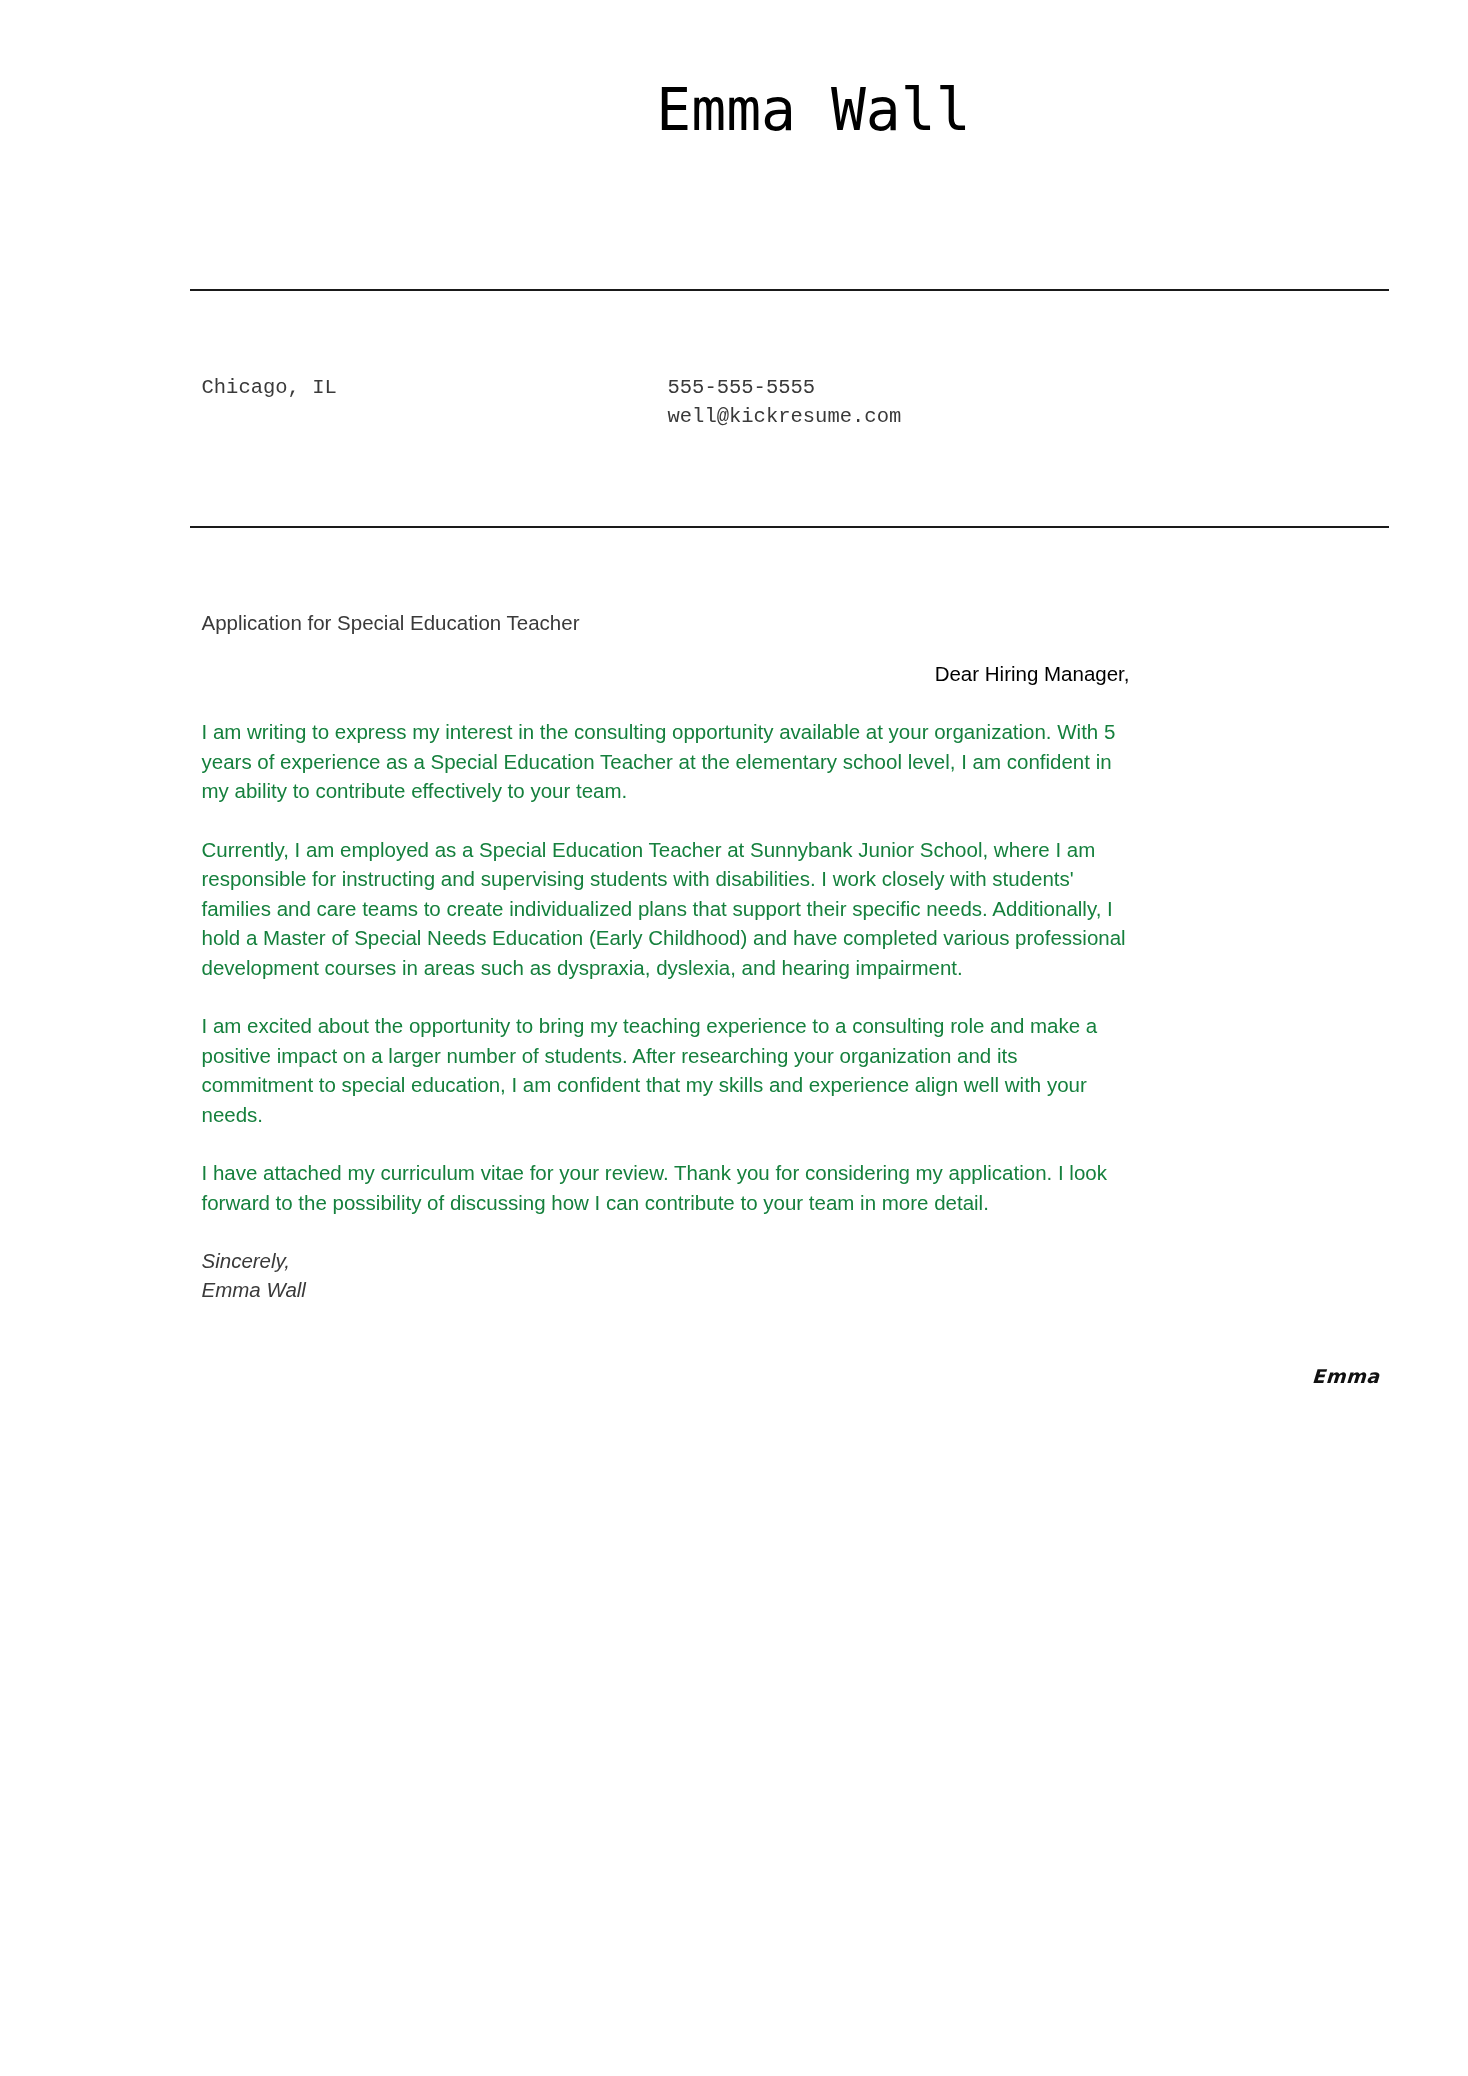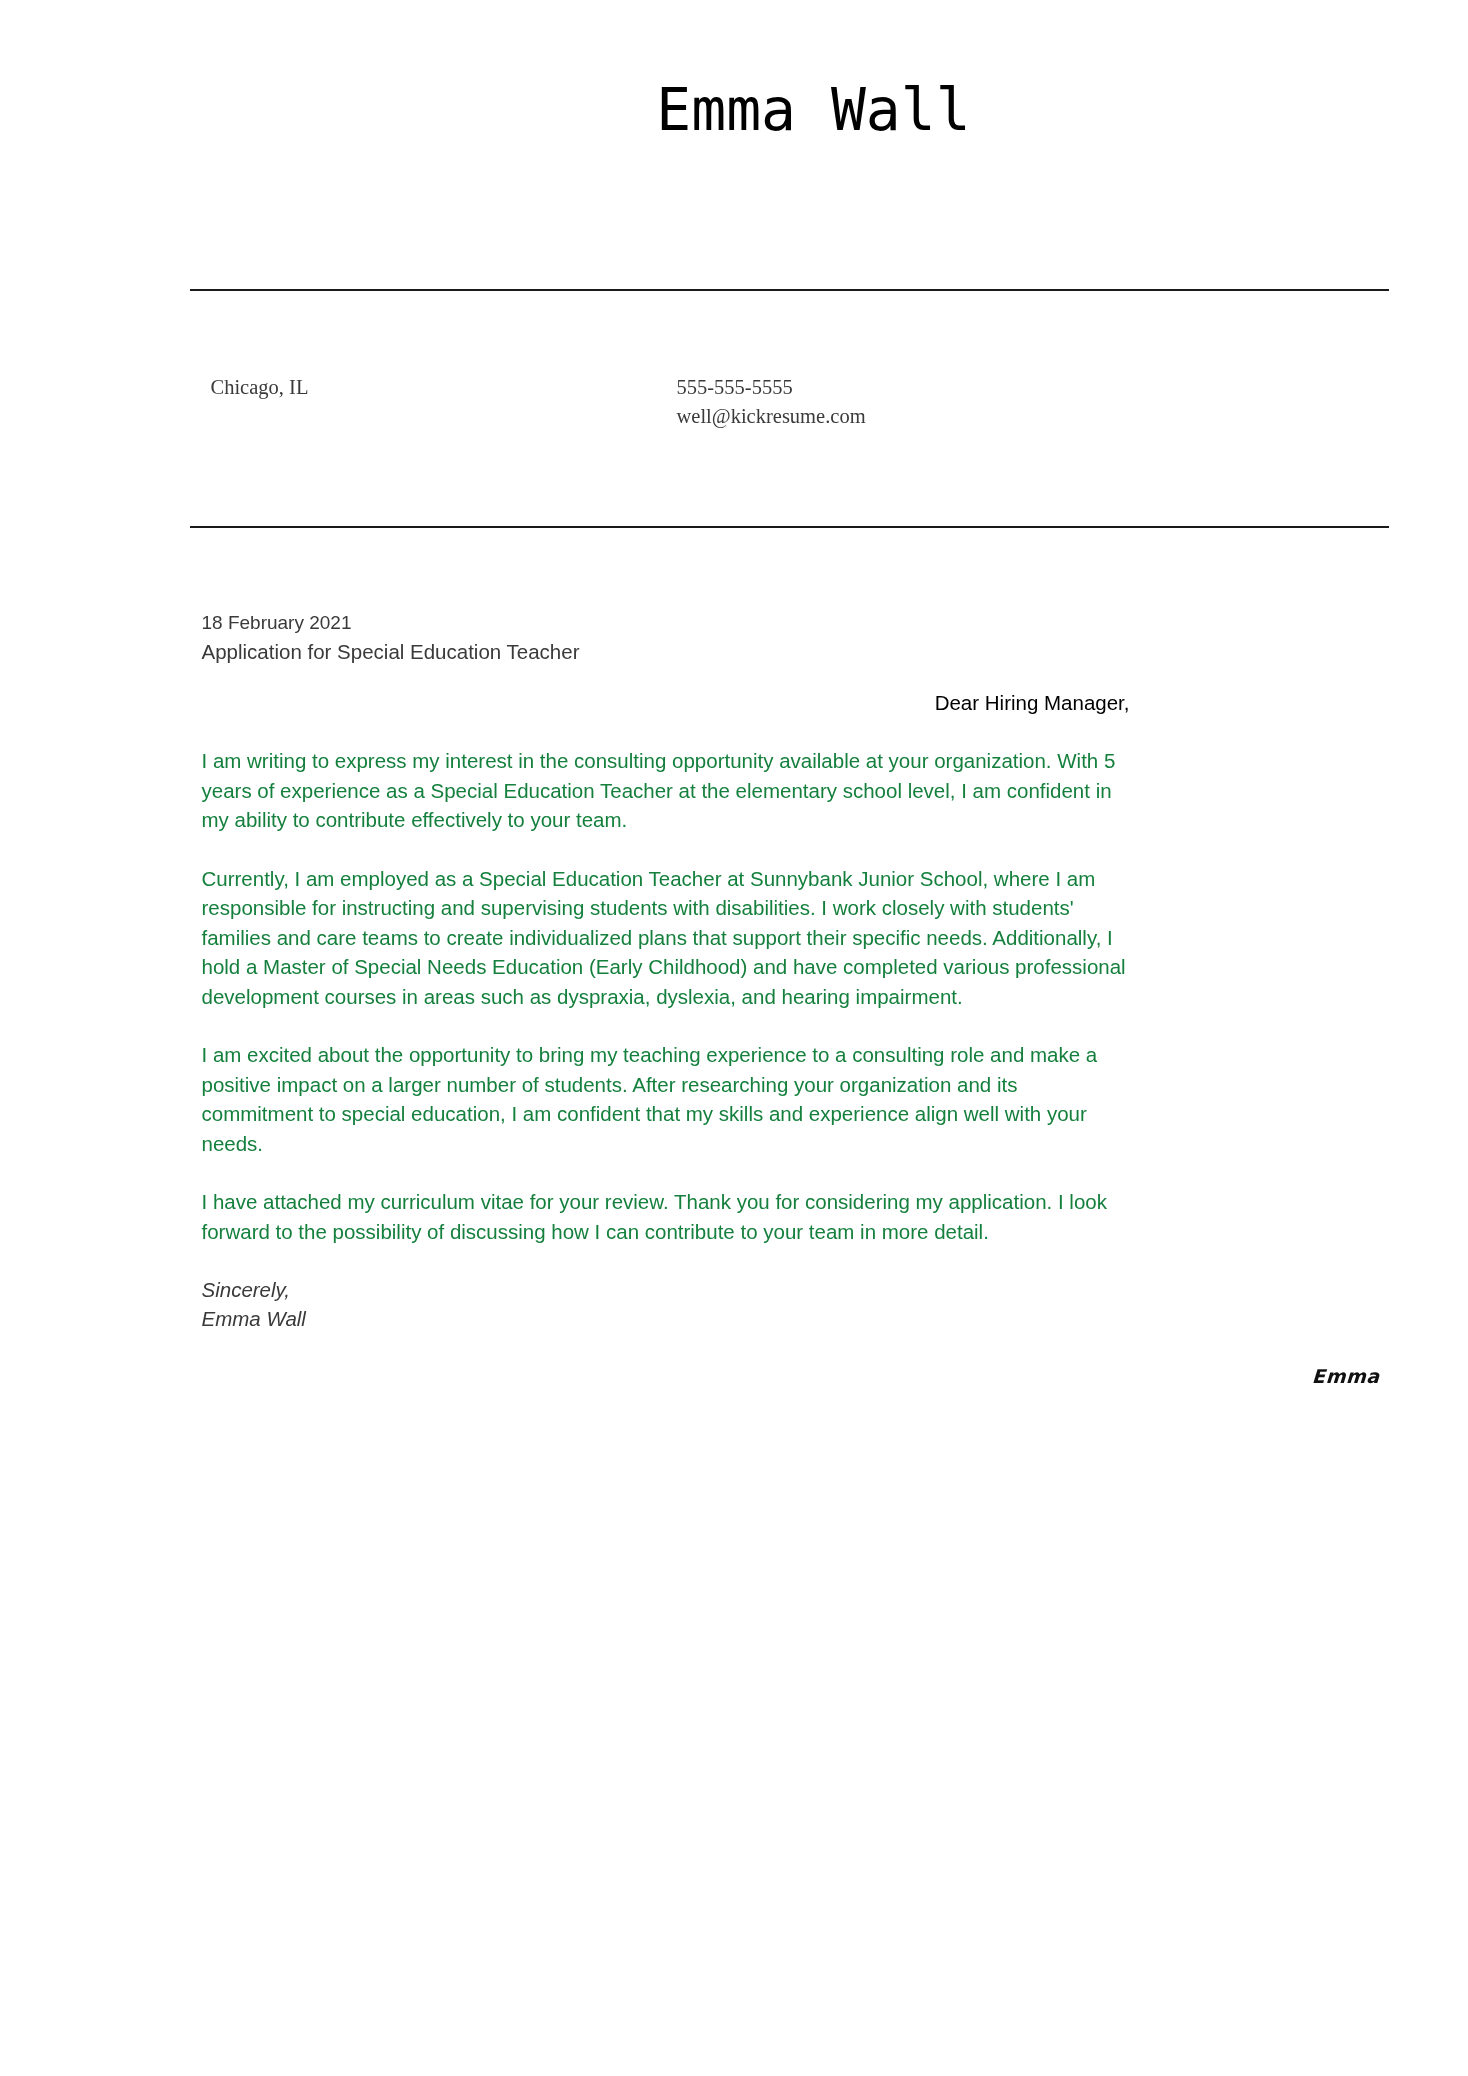--- a/index.html
+++ b/index.html
@@ -70,26 +70,25 @@
   }
 
   .contact-col {
     display: flex;
     flex-direction: column;
   }
 
   .contact-col-left { width: 466px; }
 
   .contact-line {
-    font-family: Liberation Serif, serif;
+    font-family: Liberation Mono, monospace;
     font-size: 20.5px;
     line-height: 29px;
     color: #3a3a3a;
     white-space: pre;
-    margin-left: 9px;
   }
 
   
   .letter-body {
     position: absolute;
     top: 608px;
     left: 122px;
     width: 928px;
   }
 
@@ -167,21 +166,20 @@
     <div class="contact-col contact-col-right">
       <span class="contact-line">555-555-5555</span>
       <span class="contact-line">well@kickresume.com</span>
     </div>
   </div>
 
   <div class="divider divider-bottom"></div>
 
   <div class="letter-body">
 
-    <div class="meta-line meta-date">18 February 2021</div>
 
     <div class="meta-line">Application for Special Education Teacher</div>
 
     <div class="salutation">Dear Hiring Manager,</div>
 
     <p class="body-paragraph">I am writing to express my interest in the consulting opportunity available at your organization. With 5 years of experience as a Special Education Teacher at the elementary school level, I am confident in my ability to contribute effectively to your team.</p>
 
     <p class="body-paragraph">Currently, I am employed as a Special Education Teacher at Sunnybank Junior School, where I am responsible for instructing and supervising students with disabilities. I work closely with students' families and care teams to create individualized plans that support their specific needs. Additionally, I hold a Master of Special Needs Education (Early Childhood) and have completed various professional development courses in areas such as dyspraxia, dyslexia, and hearing impairment.</p>
 
     <p class="body-paragraph">I am excited about the opportunity to bring my teaching experience to a consulting role and make a positive impact on a larger number of students. After researching your organization and its commitment to special education, I am confident that my skills and experience align well with your needs.</p>

